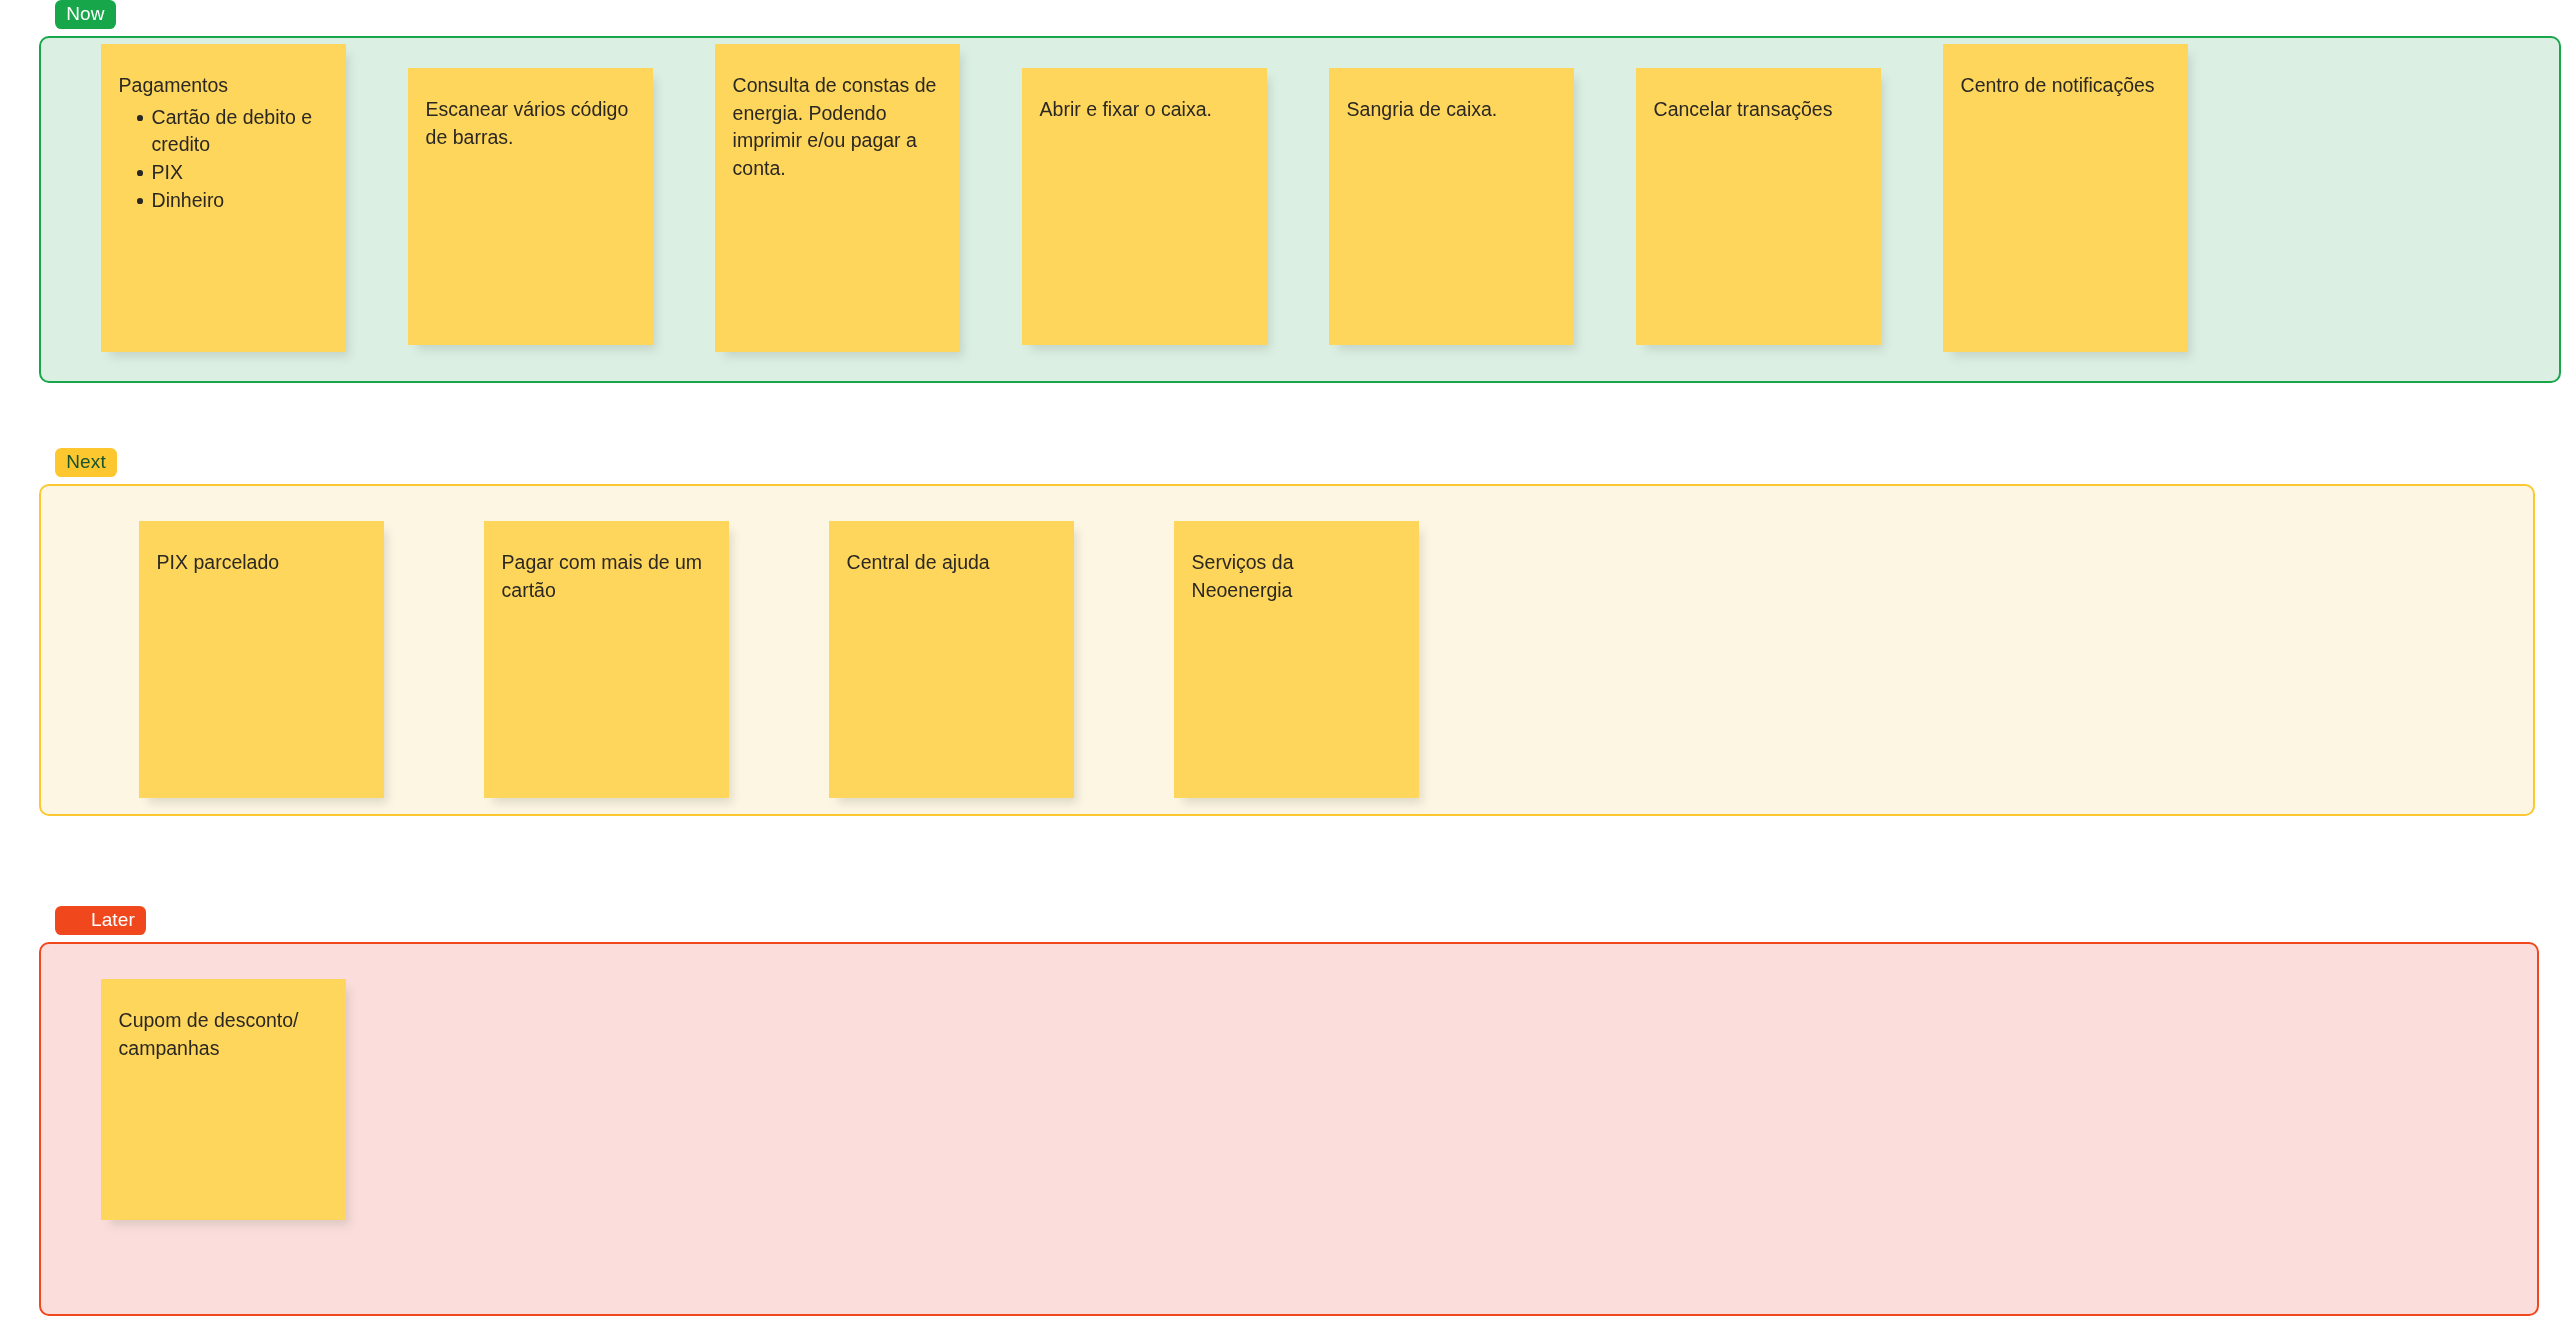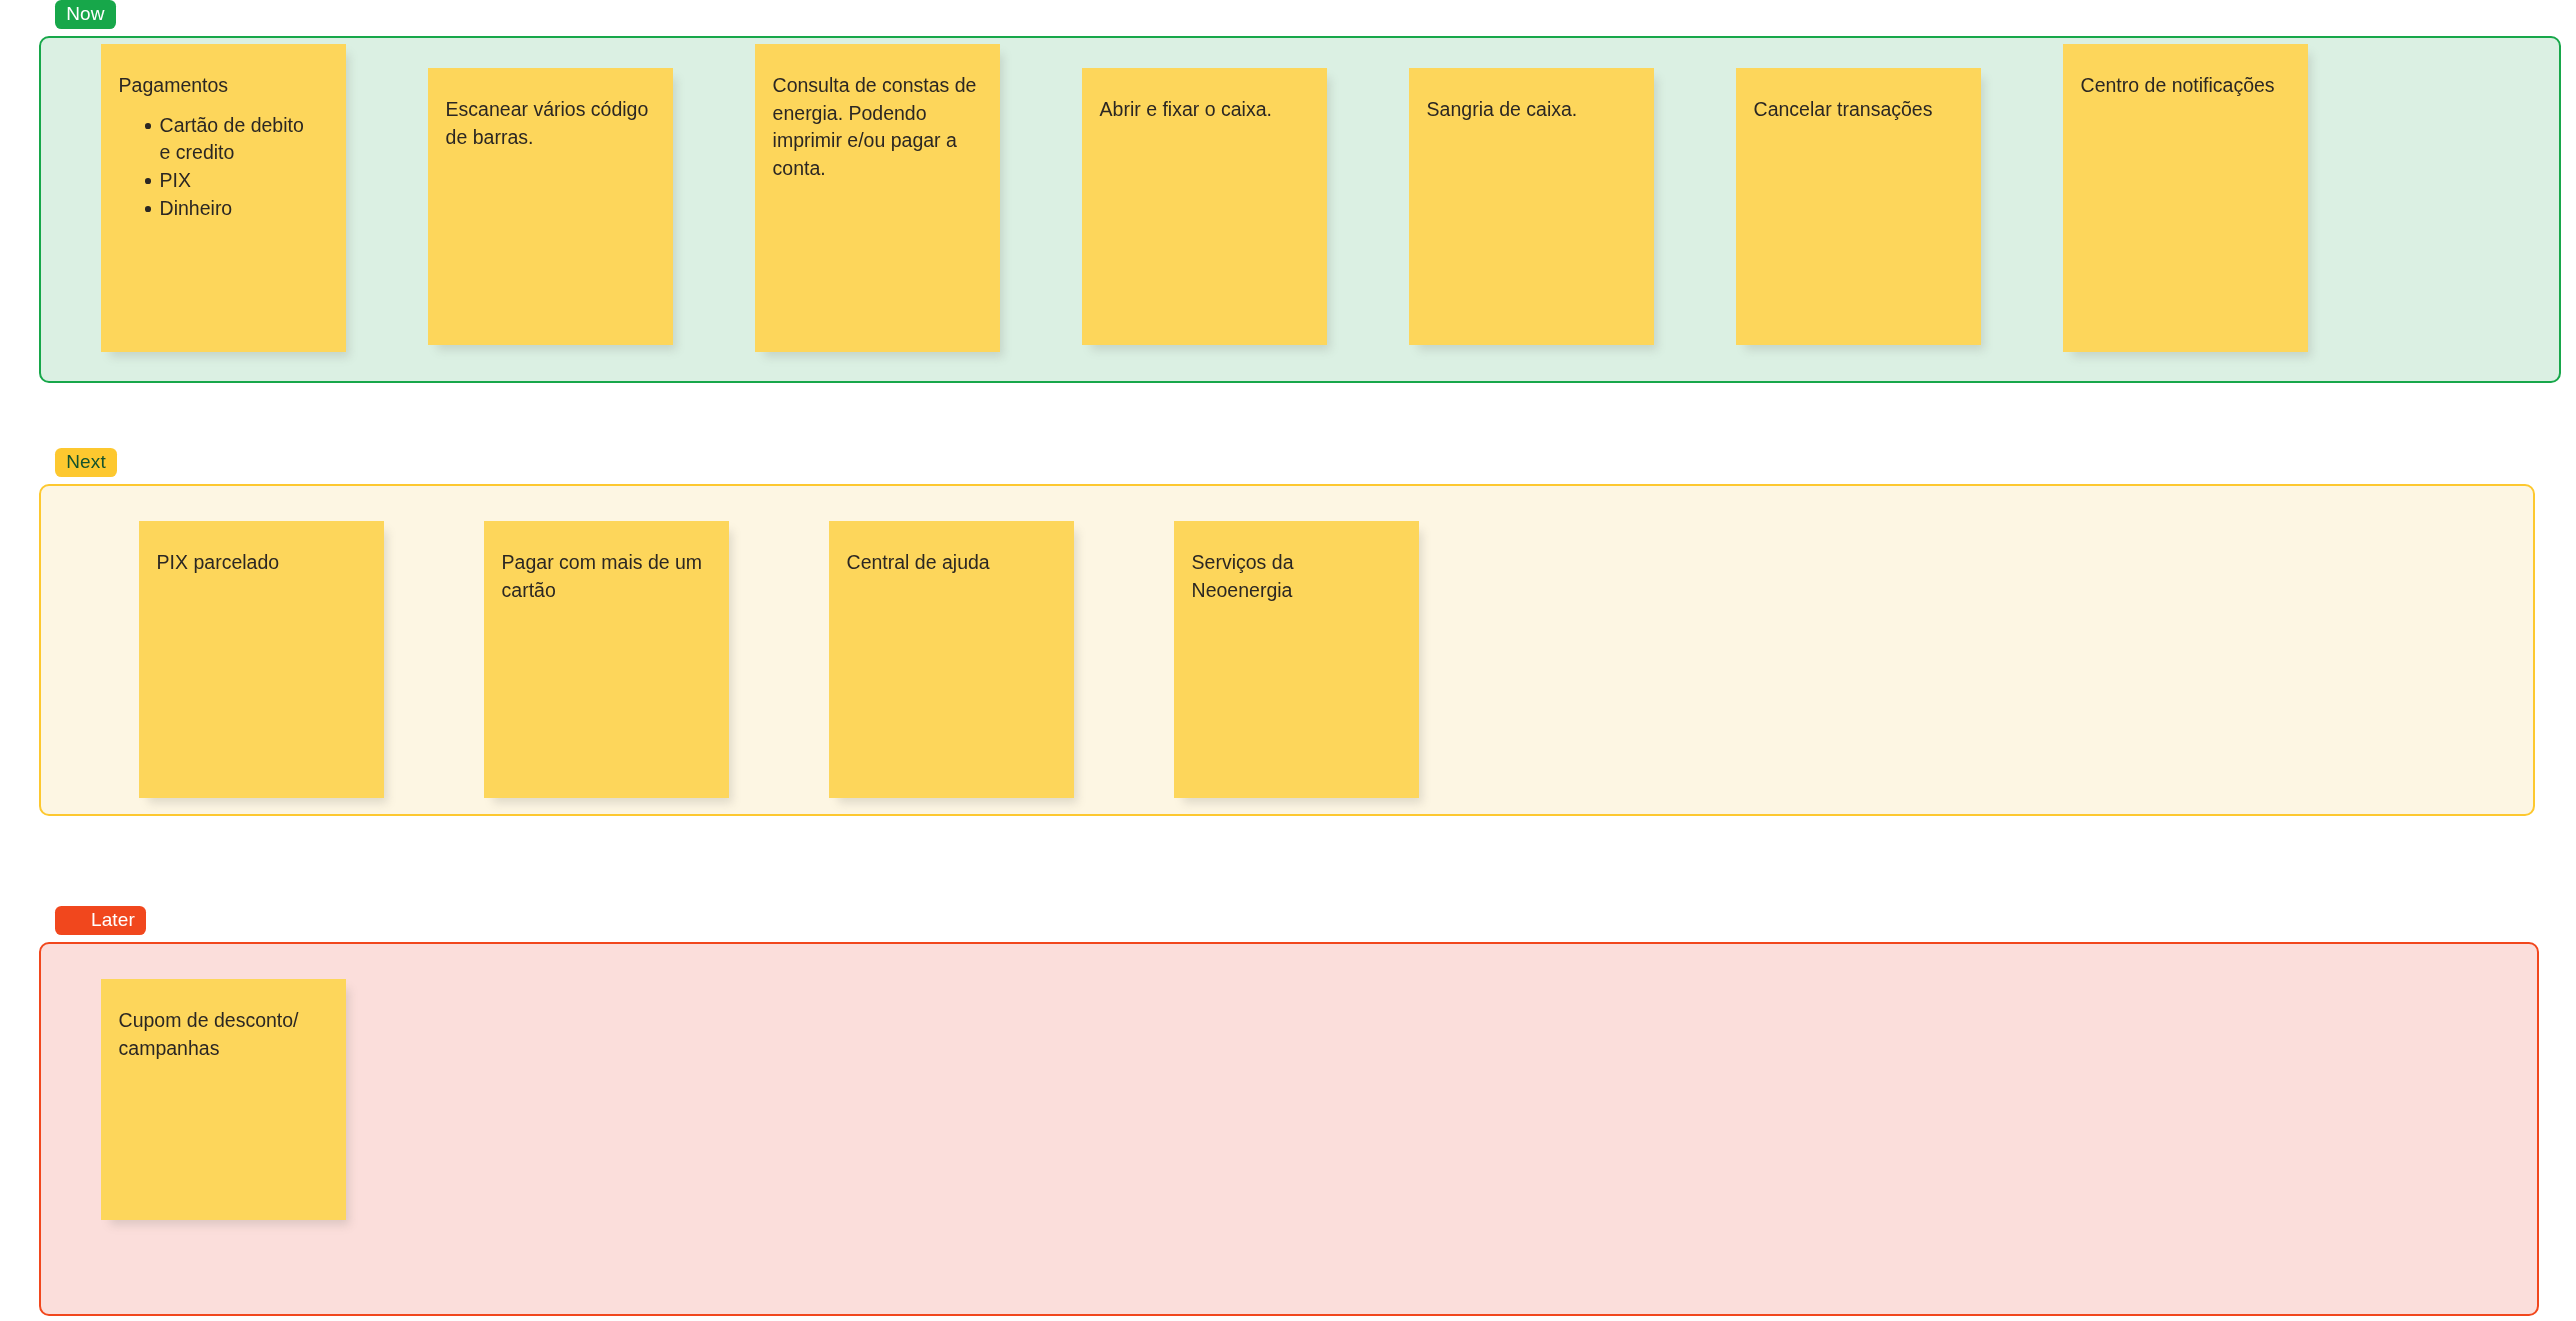--- a/index.html
+++ b/index.html
@@ -96,39 +96,39 @@
     font-size: 19.5px;
     line-height: 1.42;
     flex: 0 0 auto;
     width: 245px;
     overflow: hidden;
     position: relative;
   }
 
   .note-text { display: block; white-space: pre-line; }
 
-  .note ul { list-style: none; margin: 12px; padding: 0; }
+  .note ul { list-style: none; margin: 4px; padding: 0; }
   .note ul li {
     position: relative;
     padding-left: 29px;
     margin-top: 0;
   }
   .note ul li::before {
     content: "";
     position: absolute;
     left: 14.5px;
     top: 11.3px;
     width: 5.7px;
     height: 5.7px;
     border-radius: 50%;
     background: #2B2723;
   }
 
   
-  .sec-now .notes-rail   { padding: 30px 0 0 60px; gap: 20px; }
+  .sec-now .notes-rail   { padding: 30px 0 0 60px; }
   .sec-now .note         { height: 277px; margin-right: 62px; }
   .sec-now .note.tall    { height: 308px; margin-top: -24px; }
 
   .sec-next .notes-rail  { padding: 35px 0 0 60px; }
   .sec-next .note        { height: 277px; margin-right: 62px; margin-left: 38px; }
 
   .sec-later .notes-rail { padding: 35px 0 0 60px; }
   .sec-later .note       { height: 241px; margin-right: 62px; }
 </style>
 </head>

